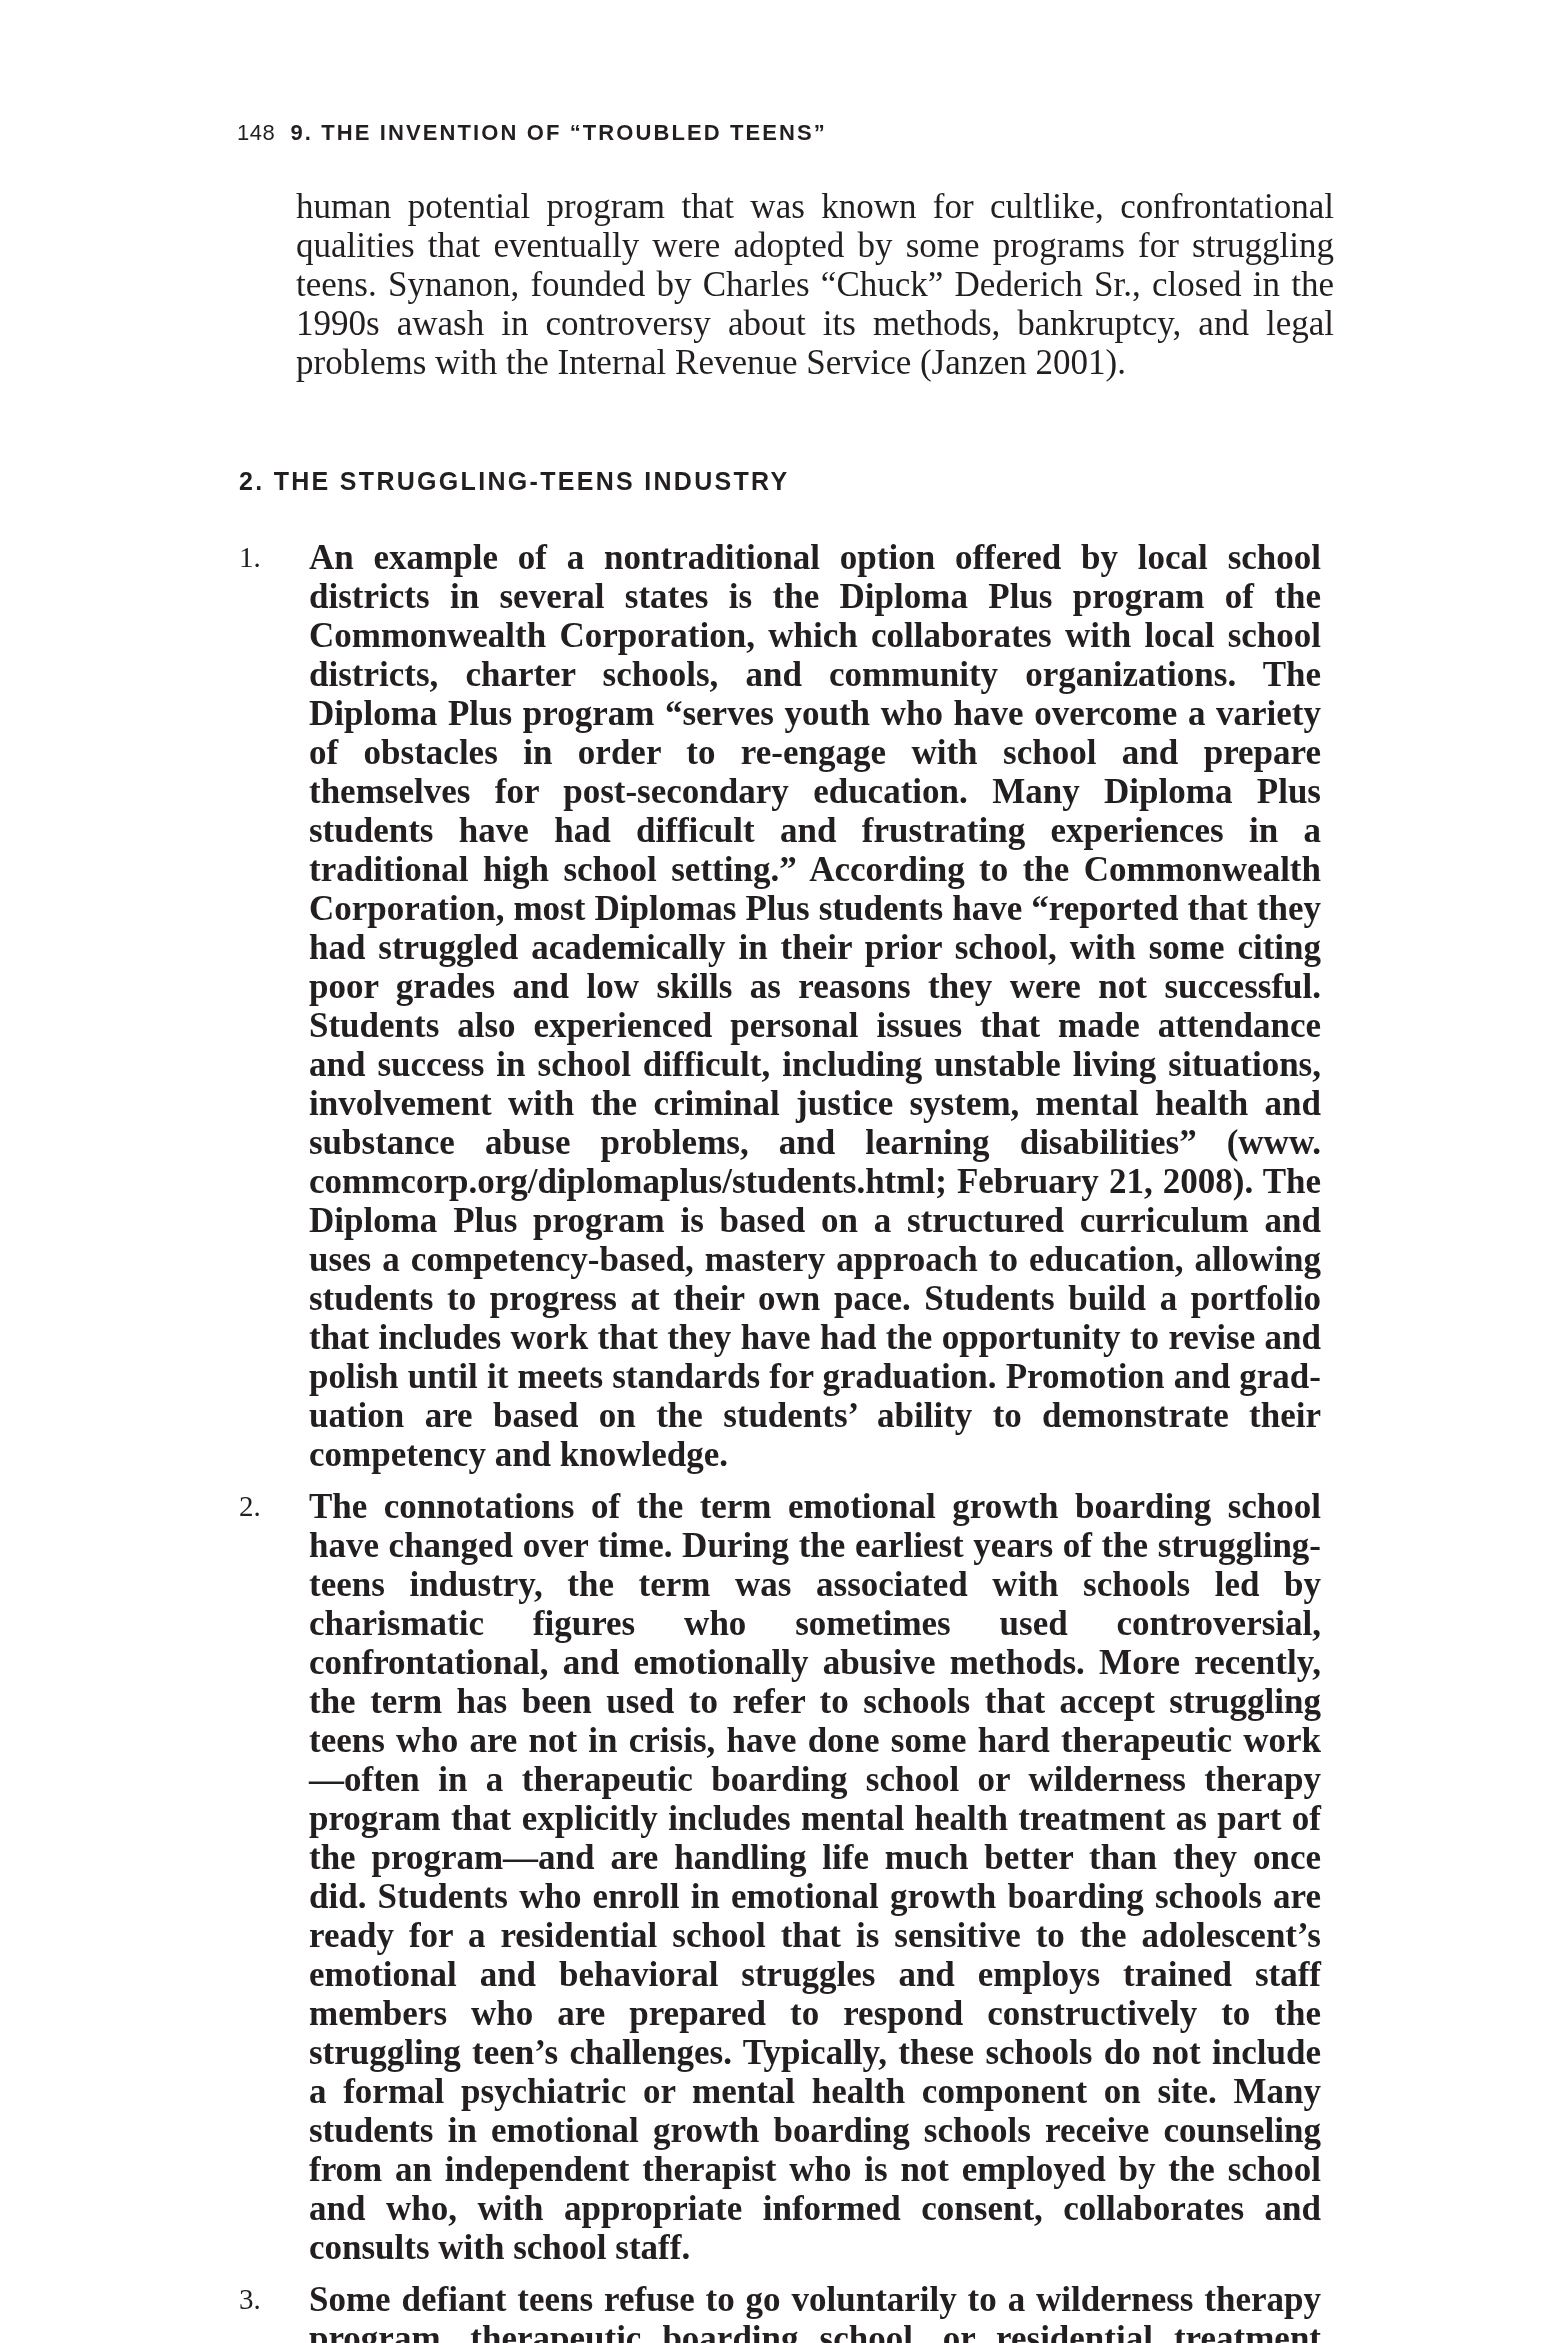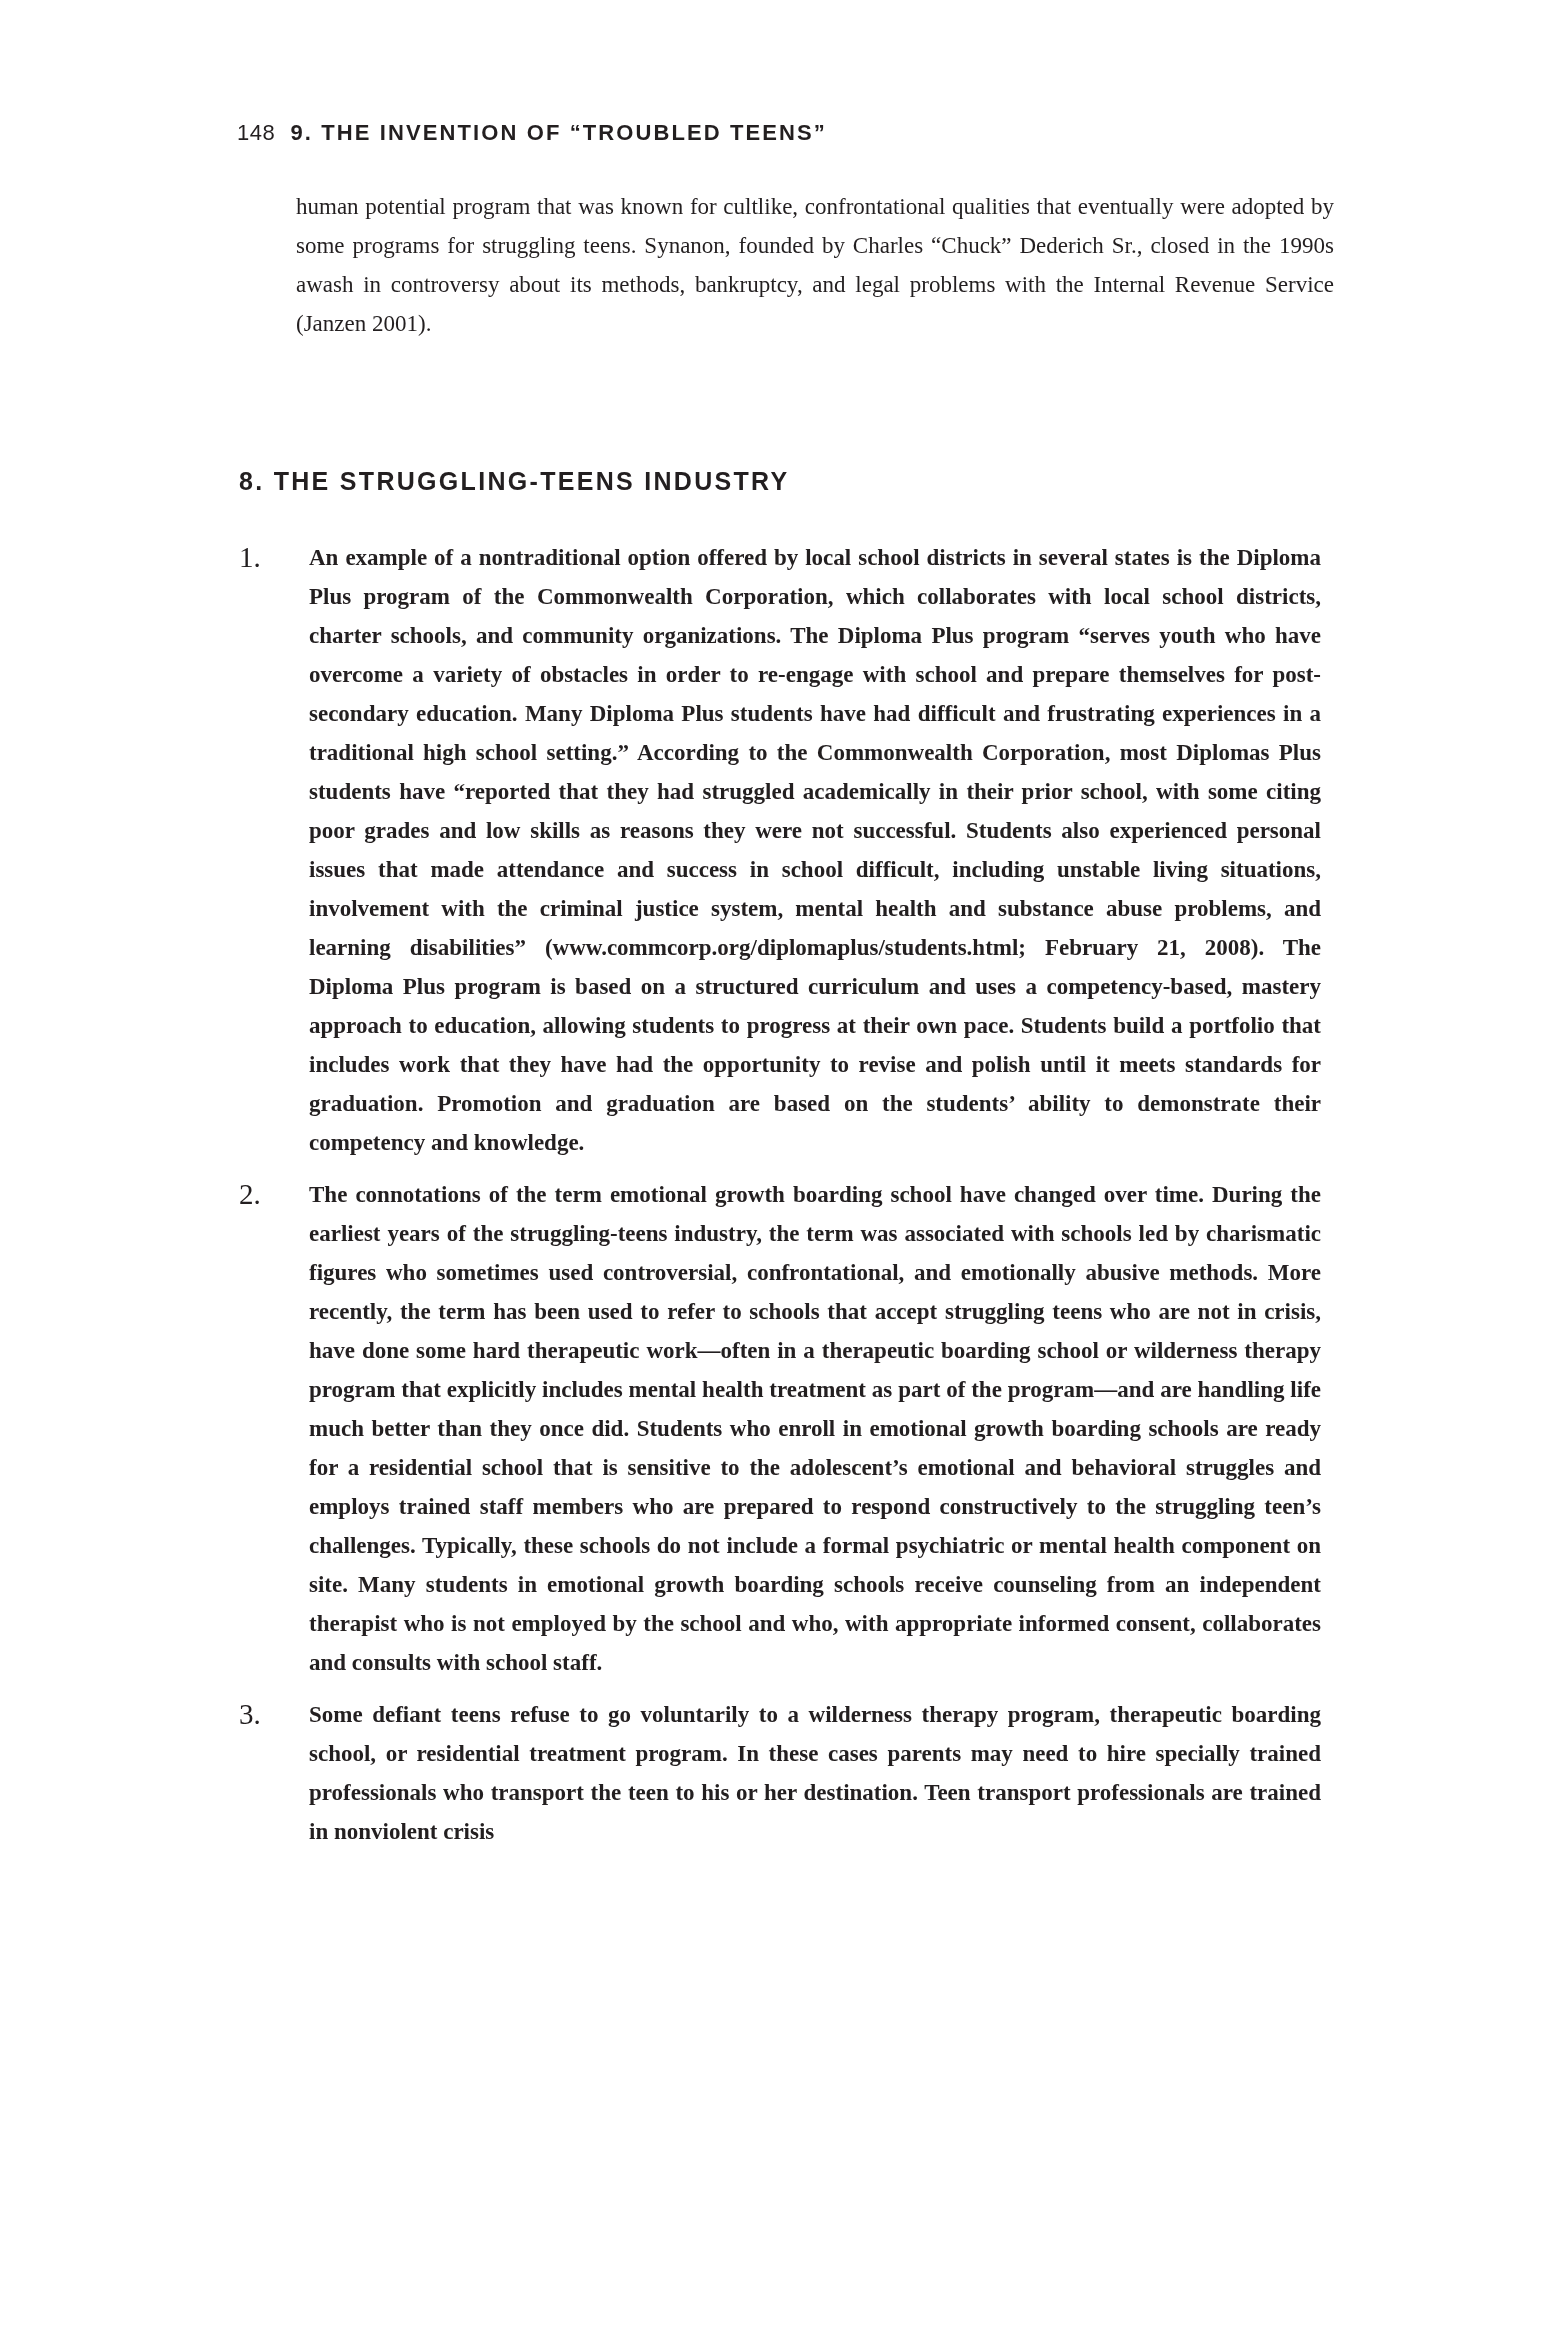--- a/index.html
+++ b/index.html
@@ -27,21 +27,21 @@
       font-weight: normal;
       letter-spacing: 0.5px;
       margin-right: 15.3px;
     }
     .running-head .chapter {
       font-weight: bold;
       letter-spacing: 2.1px;
     }
     .body-text {
       font-family: "Liberation Serif", serif;
-      font-size: 23px;
+      font-size: 35px;
       line-height: 39px;
       text-align: justify;
       hyphens: manual;
     }
     .continuation {
       position: absolute;
       left: 296px;
       top: 187px;
       width: 1038px;
       margin: 0;
@@ -87,21 +87,21 @@
   </style>
 </head>
 <body>
 
 <header class="running-head">
   <span class="folio">148</span><span class="chapter">9. THE INVENTION OF “TROUBLED TEENS”</span>
 </header>
 
 <p class="body-text continuation">human potential program that was known for cultlike, confrontational qualities that eventually were adopted by some programs for struggling teens. Synanon, founded by Charles “Chuck” Dederich Sr., closed in the 1990s awash in con­troversy about its methods, bankruptcy, and legal problems with the Internal Revenue Service (Janzen 2001).</p>
 
-<h2 class="section-heading">8. THE STRUGGLING-TEENS INDUSTRY</h2>
+<h2 class="section-heading">2. THE STRUGGLING-TEENS INDUSTRY</h2>
 
 <ol class="notes">
   <li class="note">
     <span class="note-number">1.</span>
     <p class="body-text note-text">An example of a nontraditional option offered by local school districts in sev­eral states is the Diploma Plus program of the Commonwealth Corporation, which collaborates with local school districts, charter schools, and community organizations. The Diploma Plus program “serves youth who have overcome a variety of obstacles in order to re-engage with school and prepare themselves for post-secondary education. Many Diploma Plus students have had difficult and frustrating experiences in a traditional high school setting.” According to the Commonwealth Corporation, most Diplomas Plus students have “reported that they had struggled academically in their prior school, with some citing poor grades and low skills as reasons they were not successful. Students also experi­enced personal issues that made attendance and success in school difficult, including unstable living situations, involvement with the criminal justice system, mental health and substance abuse problems, and learning disabilities” (www.​commcorp.org/diplomaplus/students.html; February 21, 2008). The Diploma Plus program is based on a structured curriculum and uses a competency-based, mastery approach to education, allowing students to progress at their own pace. Students build a portfolio that includes work that they have had the opportunity to revise and polish until it meets standards for graduation. Promotion and grad­uation are based on the students’ ability to demonstrate their competency and knowledge.</p>
   </li>
   <li class="note">
     <span class="note-number">2.</span>
     <p class="body-text note-text">The connotations of the term emotional growth boarding school have changed over time. During the earliest years of the struggling-teens industry, the term was associated with schools led by charismatic figures who sometimes used contro­versial, confrontational, and emotionally abusive methods. More recently, the term has been used to refer to schools that accept struggling teens who are not in crisis, have done some hard therapeutic work—often in a therapeutic board­ing school or wilderness therapy program that explicitly includes mental health treatment as part of the program—and are handling life much better than they once did. Students who enroll in emotional growth boarding schools are ready for a residential school that is sensitive to the adolescent’s emotional and behav­ioral struggles and employs trained staff members who are prepared to respond constructively to the struggling teen’s challenges. Typically, these schools do not include a formal psychiatric or mental health component on site. Many students in emotional growth boarding schools receive counseling from an independent therapist who is not employed by the school and who, with appropriate informed consent, collaborates and consults with school staff.</p>
   </li>

